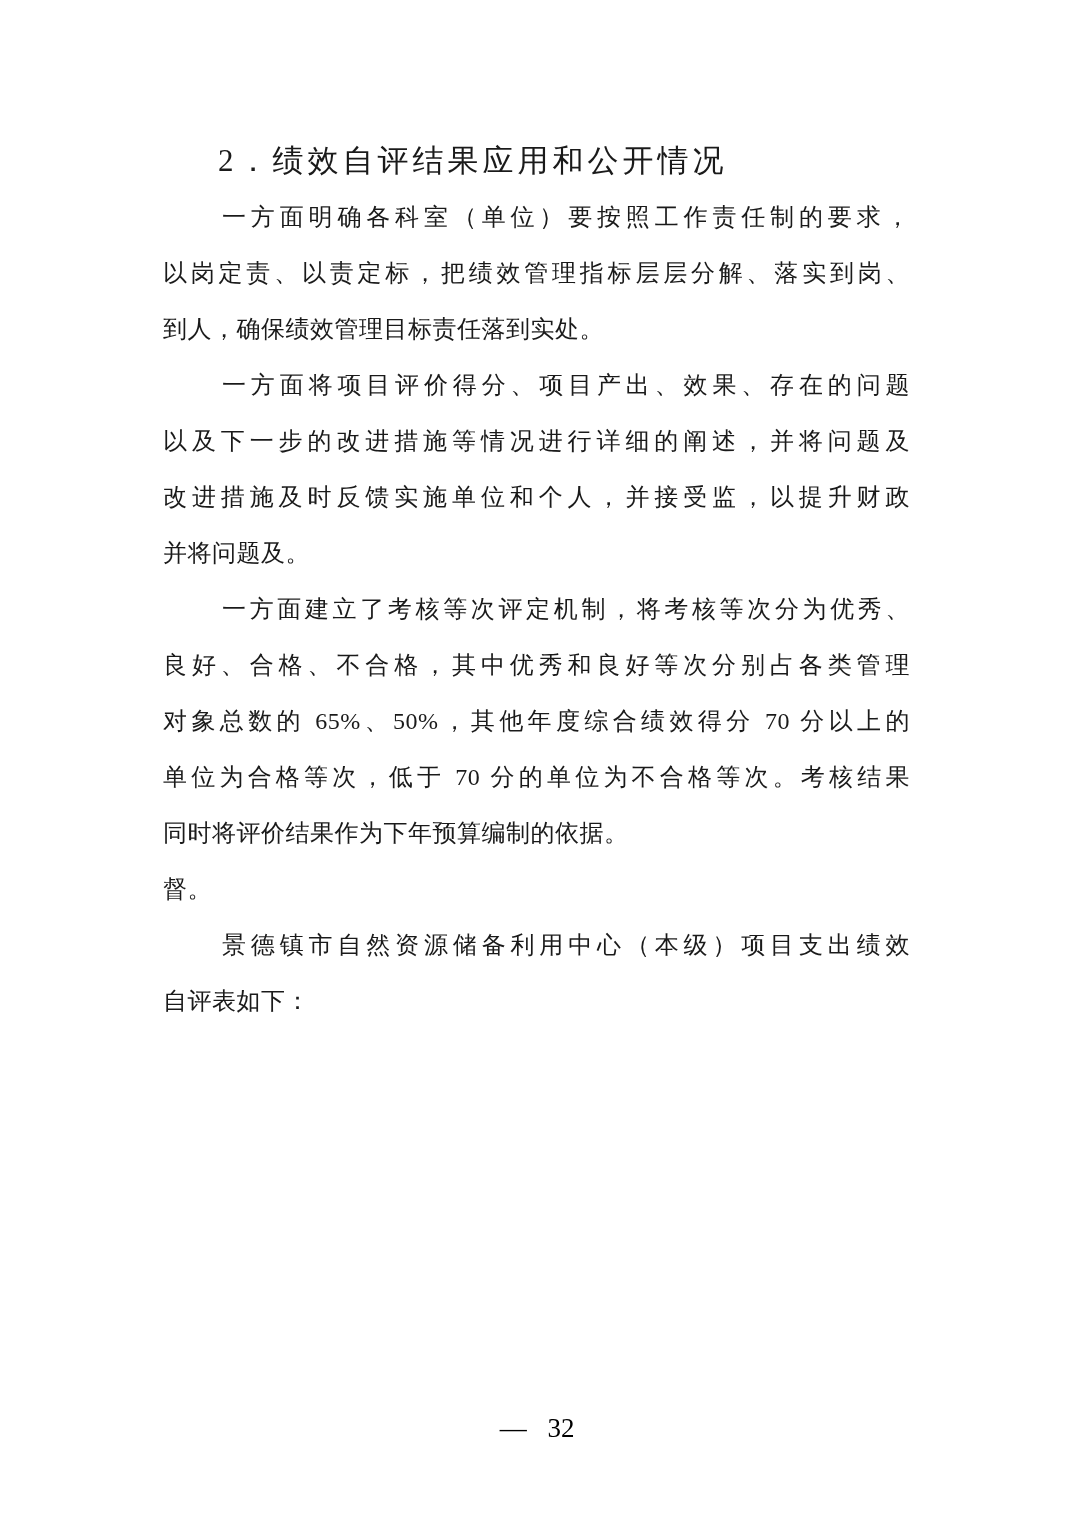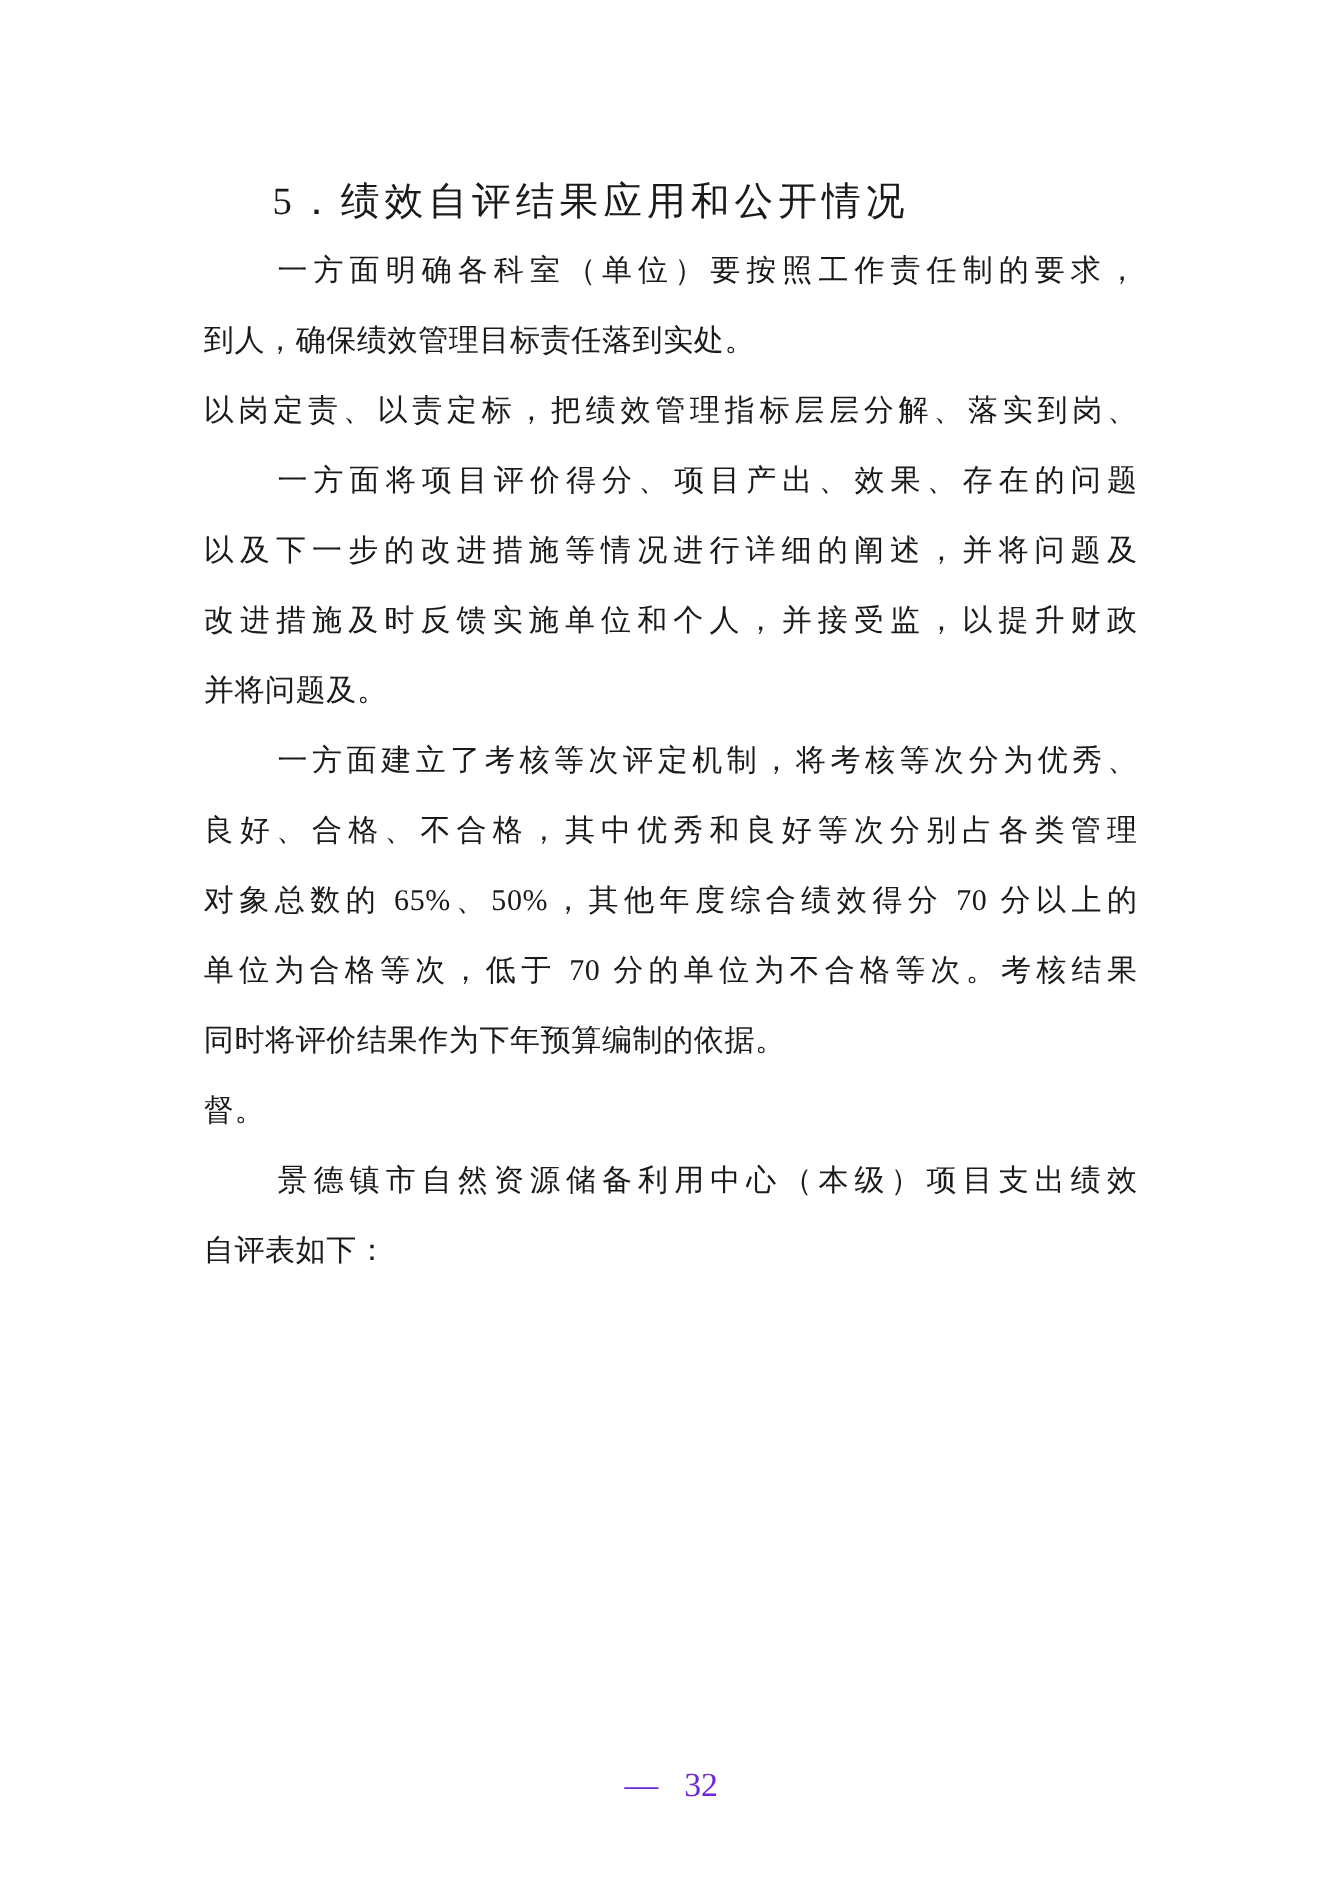--- a/index.html
+++ b/index.html
@@ -47,32 +47,32 @@
   }
   .footer {
     position: absolute;
     top: 1408px;
     left: 0;
     width: 100%;
     text-align: center;
     font-size: 27px;
     line-height: 40px;
     word-spacing: 14px;
-    color: #6d28d9;
+    color: #000000;
   }
 </style>
 </head>
 <body>
 
 <div class="page">
   <div class="content">
-    <div class="line heading">5．绩效自评结果应用和公开情况</div>
+    <div class="line heading">2．绩效自评结果应用和公开情况</div>
     <div class="line j ind">一方面明确各科室（单位）要按照工作责任制的要求，</div>
+    <div class="line j">以岗定责、以责定标，把绩效管理指标层层分解、落实到岗、</div>
     <div class="line">到人，确保绩效管理目标责任落到实处。</div>
-    <div class="line j">以岗定责、以责定标，把绩效管理指标层层分解、落实到岗、</div>
     <div class="line j ind">一方面将项目评价得分、项目产出、效果、存在的问题</div>
     <div class="line j">以及下一步的改进措施等情况进行详细的阐述，并将问题及</div>
     <div class="line j">改进措施及时反馈实施单位和个人，并接受监，以提升财政</div>
     <div class="line">并将问题及。</div>
     <div class="line j ind">一方面建立了考核等次评定机制，将考核等次分为优秀、</div>
     <div class="line j">良好、合格、不合格，其中优秀和良好等次分别占各类管理</div>
     <div class="line j">对象总数的 65%、50%，其他年度综合绩效得分 70 分以上的</div>
     <div class="line j">单位为合格等次，低于 70 分的单位为不合格等次。考核结果</div>
     <div class="line">同时将评价结果作为下年预算编制的依据。</div>
     <div class="line">督。</div>

